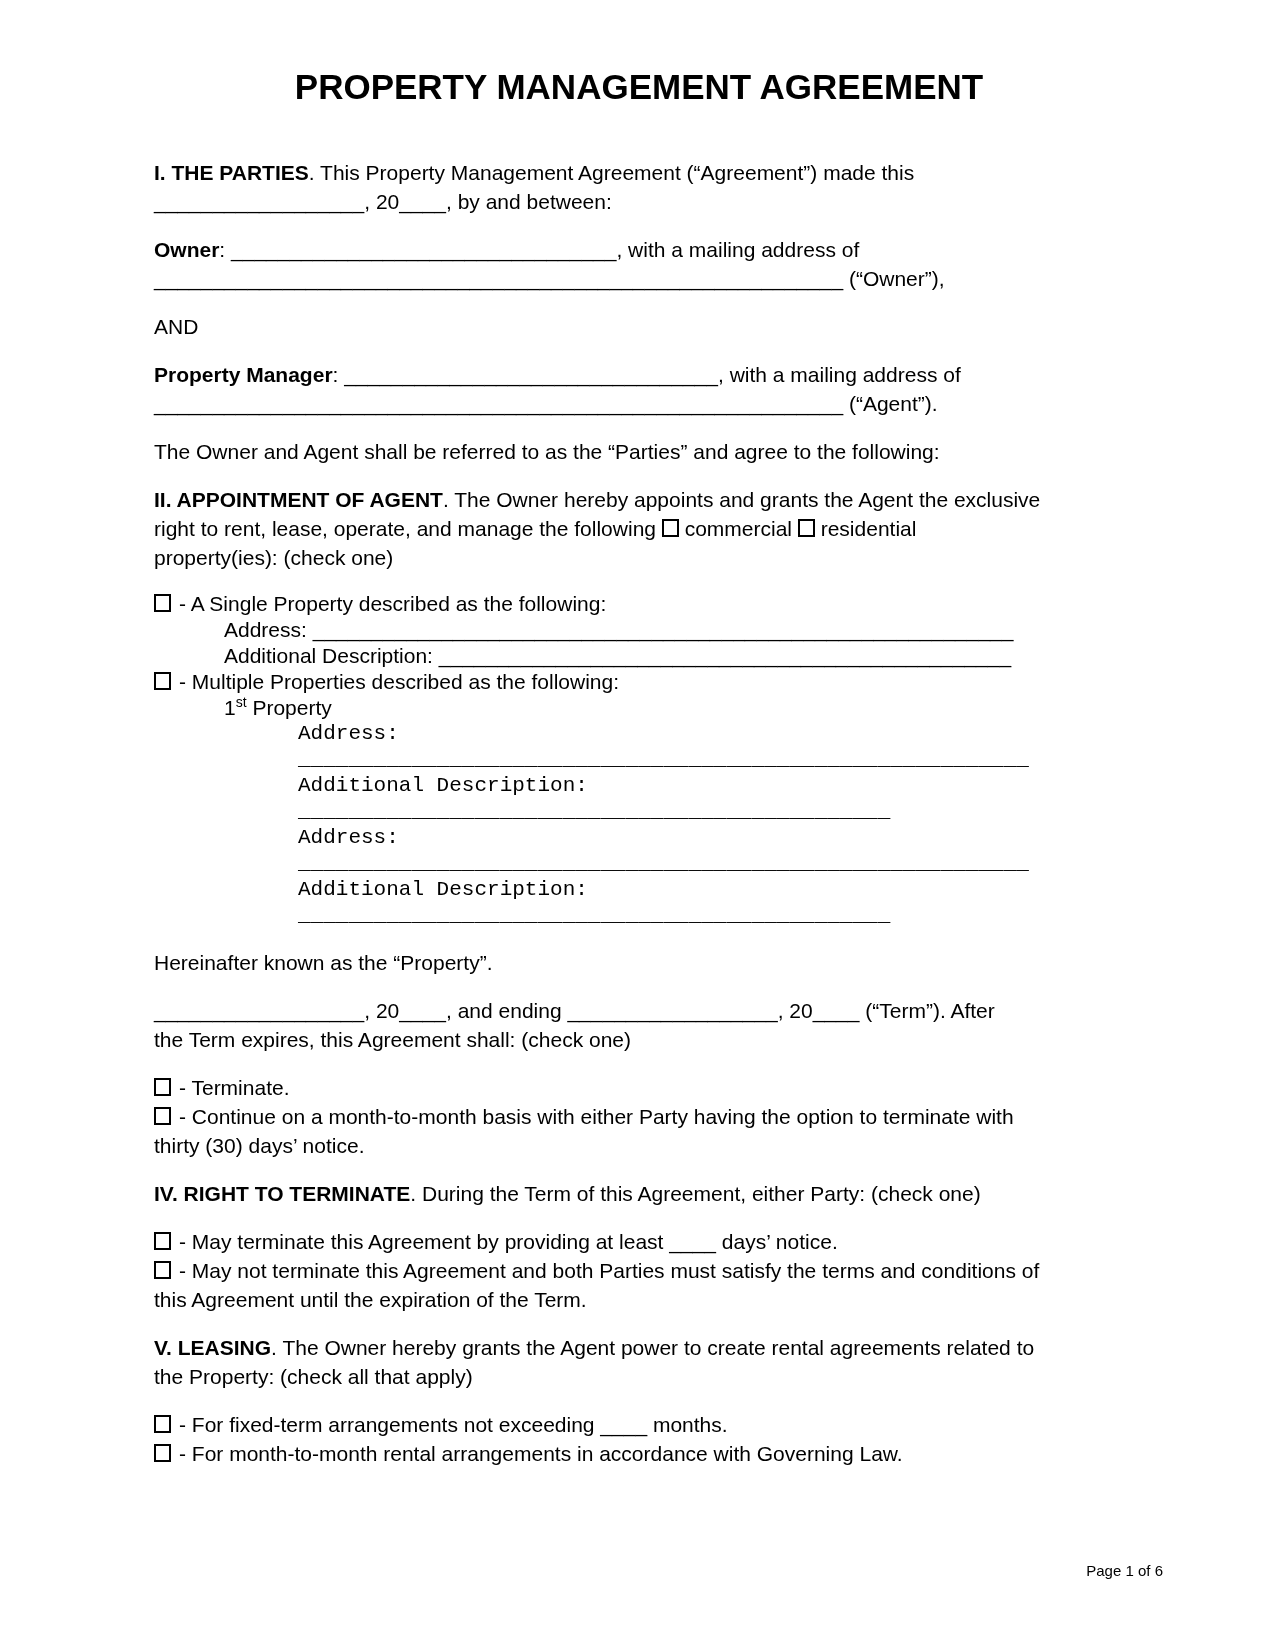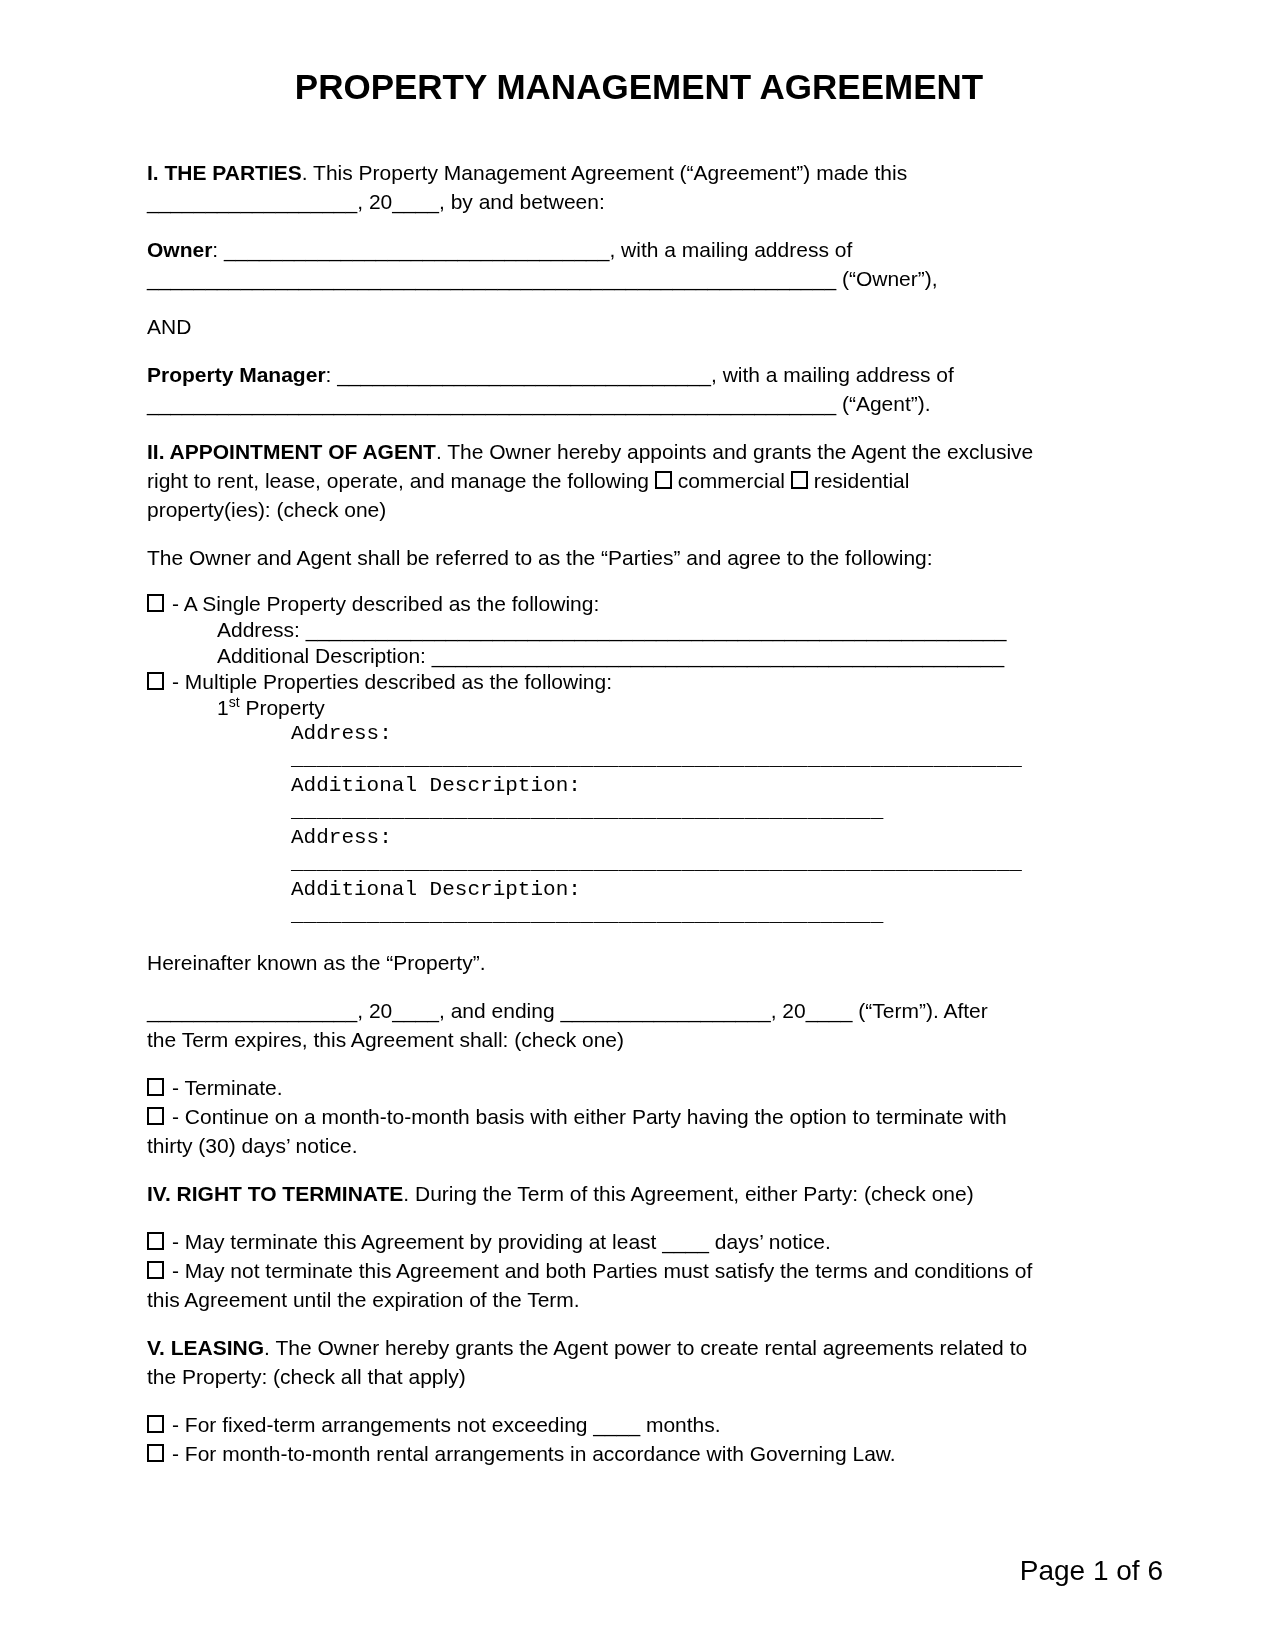--- a/index.html
+++ b/index.html
@@ -16,42 +16,42 @@
     line-height: 29px;
     color: #000000;
   }
   .title {
     font-size: 35px;
     line-height: 42px;
     font-weight: bold;
     text-align: center;
     margin: 0 0 50px 0;
   }
-  .para { margin: 0 0 19px 4px; }
+  .para { margin: 0 0 19px 11px; }
   .line { white-space: normal; }
   .line span, .line b, .line sup { white-space: pre-wrap; }
   b { font-weight: bold; }
   sup { font-size: 14px; line-height: 0; vertical-align: super; }
   .checkbox {
     display: inline-block;
     width: 13px;
     height: 14px;
     border: 2px solid #000;
     vertical-align: -1px;
     background: #fff;
   }
   .option > .checkbox { margin-right: 8px; }
   .props .line { line-height: 26px; }
   .indent-1 { padding-left: 70px; }
   .indent-2 { padding-left: 144px; font-family: Liberation Mono, monospace; }
   .footer {
     position: absolute;
     top: 1556px;
     right: 112px;
-    font-size: 28px;
+    font-size: 15px;
     line-height: 29px;
   }
 </style>
 </head>
 <body>
 
 <div class="page">
 
   <h1 class="title">PROPERTY MANAGEMENT AGREEMENT</h1>
 
@@ -68,27 +68,27 @@
   <div class="para">
     <div class="line"><span>AND</span></div>
   </div>
 
   <div class="para">
     <div class="line"><b>Property Manager</b><span>: </span><span class="blank">________________________________</span><span>, with a mailing address of</span></div>
     <div class="line"><span class="blank">___________________________________________________________</span><span> (“Agent”).</span></div>
   </div>
 
   <div class="para">
+    <div class="line"><span>The Owner and Agent shall be referred to as the “Parties” and agree to the following:</span></div>
+  </div>
+
+  <div class="para">
     <div class="line"><b>II. APPOINTMENT OF AGENT</b><span>. The Owner hereby appoints and grants the Agent the exclusive</span></div>
     <div class="line"><span>right to rent, lease, operate, and manage the following </span><span class="checkbox"></span><span> commercial </span><span class="checkbox"></span><span> residential</span></div>
     <div class="line"><span>property(ies): (check one)</span></div>
-  </div>
-
-  <div class="para">
-    <div class="line"><span>The Owner and Agent shall be referred to as the “Parties” and agree to the following:</span></div>
   </div>
 
   <div class="para props">
     <div class="line option"><span class="checkbox"></span><span>- A Single Property described as the following:</span></div>
     <div class="line indent-1"><span>Address: </span><span class="blank">____________________________________________________________</span></div>
     <div class="line indent-1"><span>Additional Description: </span><span class="blank">_________________________________________________</span></div>
     <div class="line option"><span class="checkbox"></span><span>- Multiple Properties described as the following:</span></div>
     <div class="line indent-1"><span>1</span><sup>st</sup><span> Property</span></div>
     <div class="line indent-2"><span>Address: </span><span class="blank">__________________________________________________________</span></div>
     <div class="line indent-2"><span>Additional Description: </span><span class="blank">_______________________________________________</span></div>

